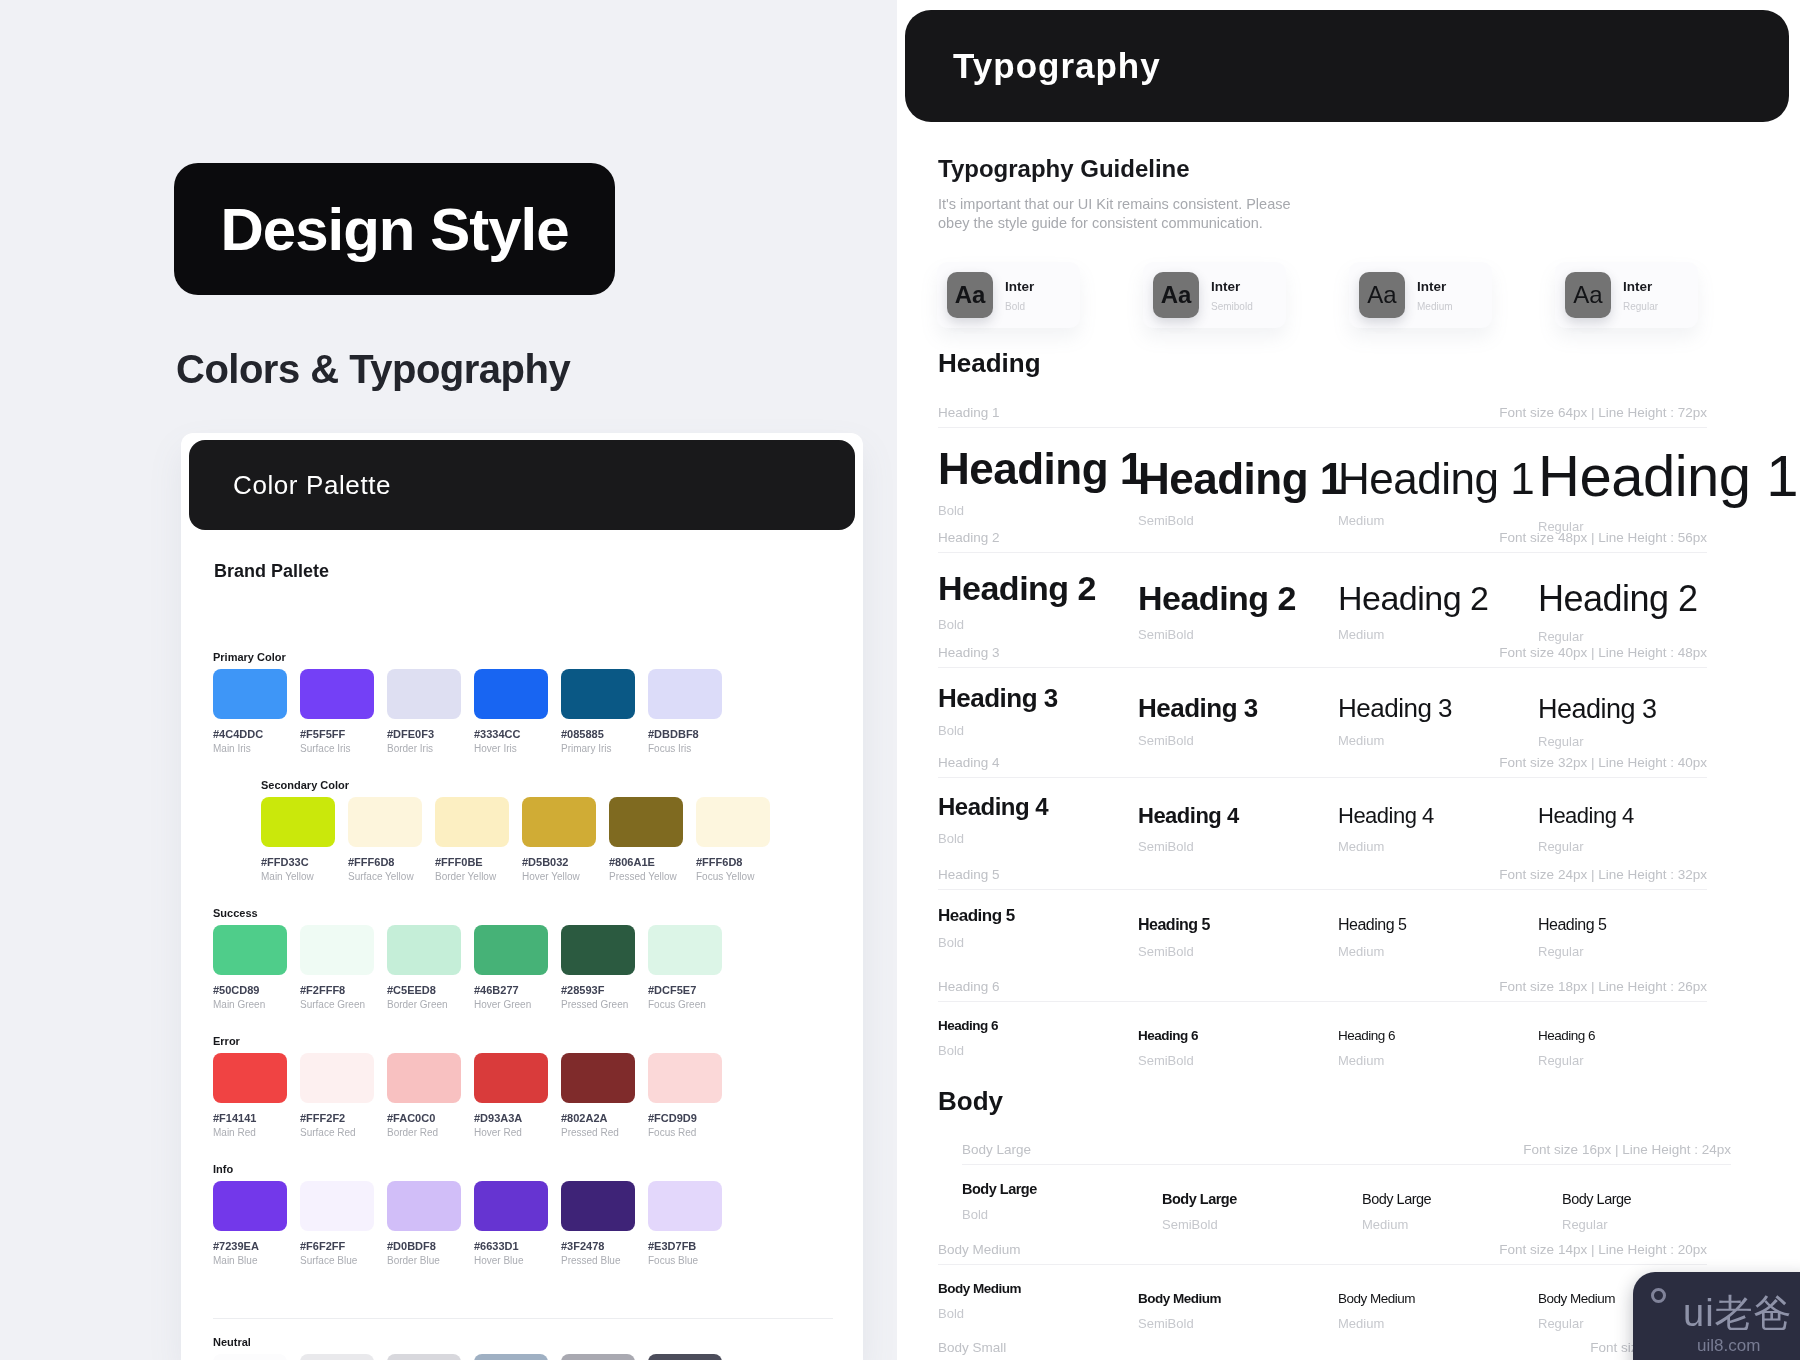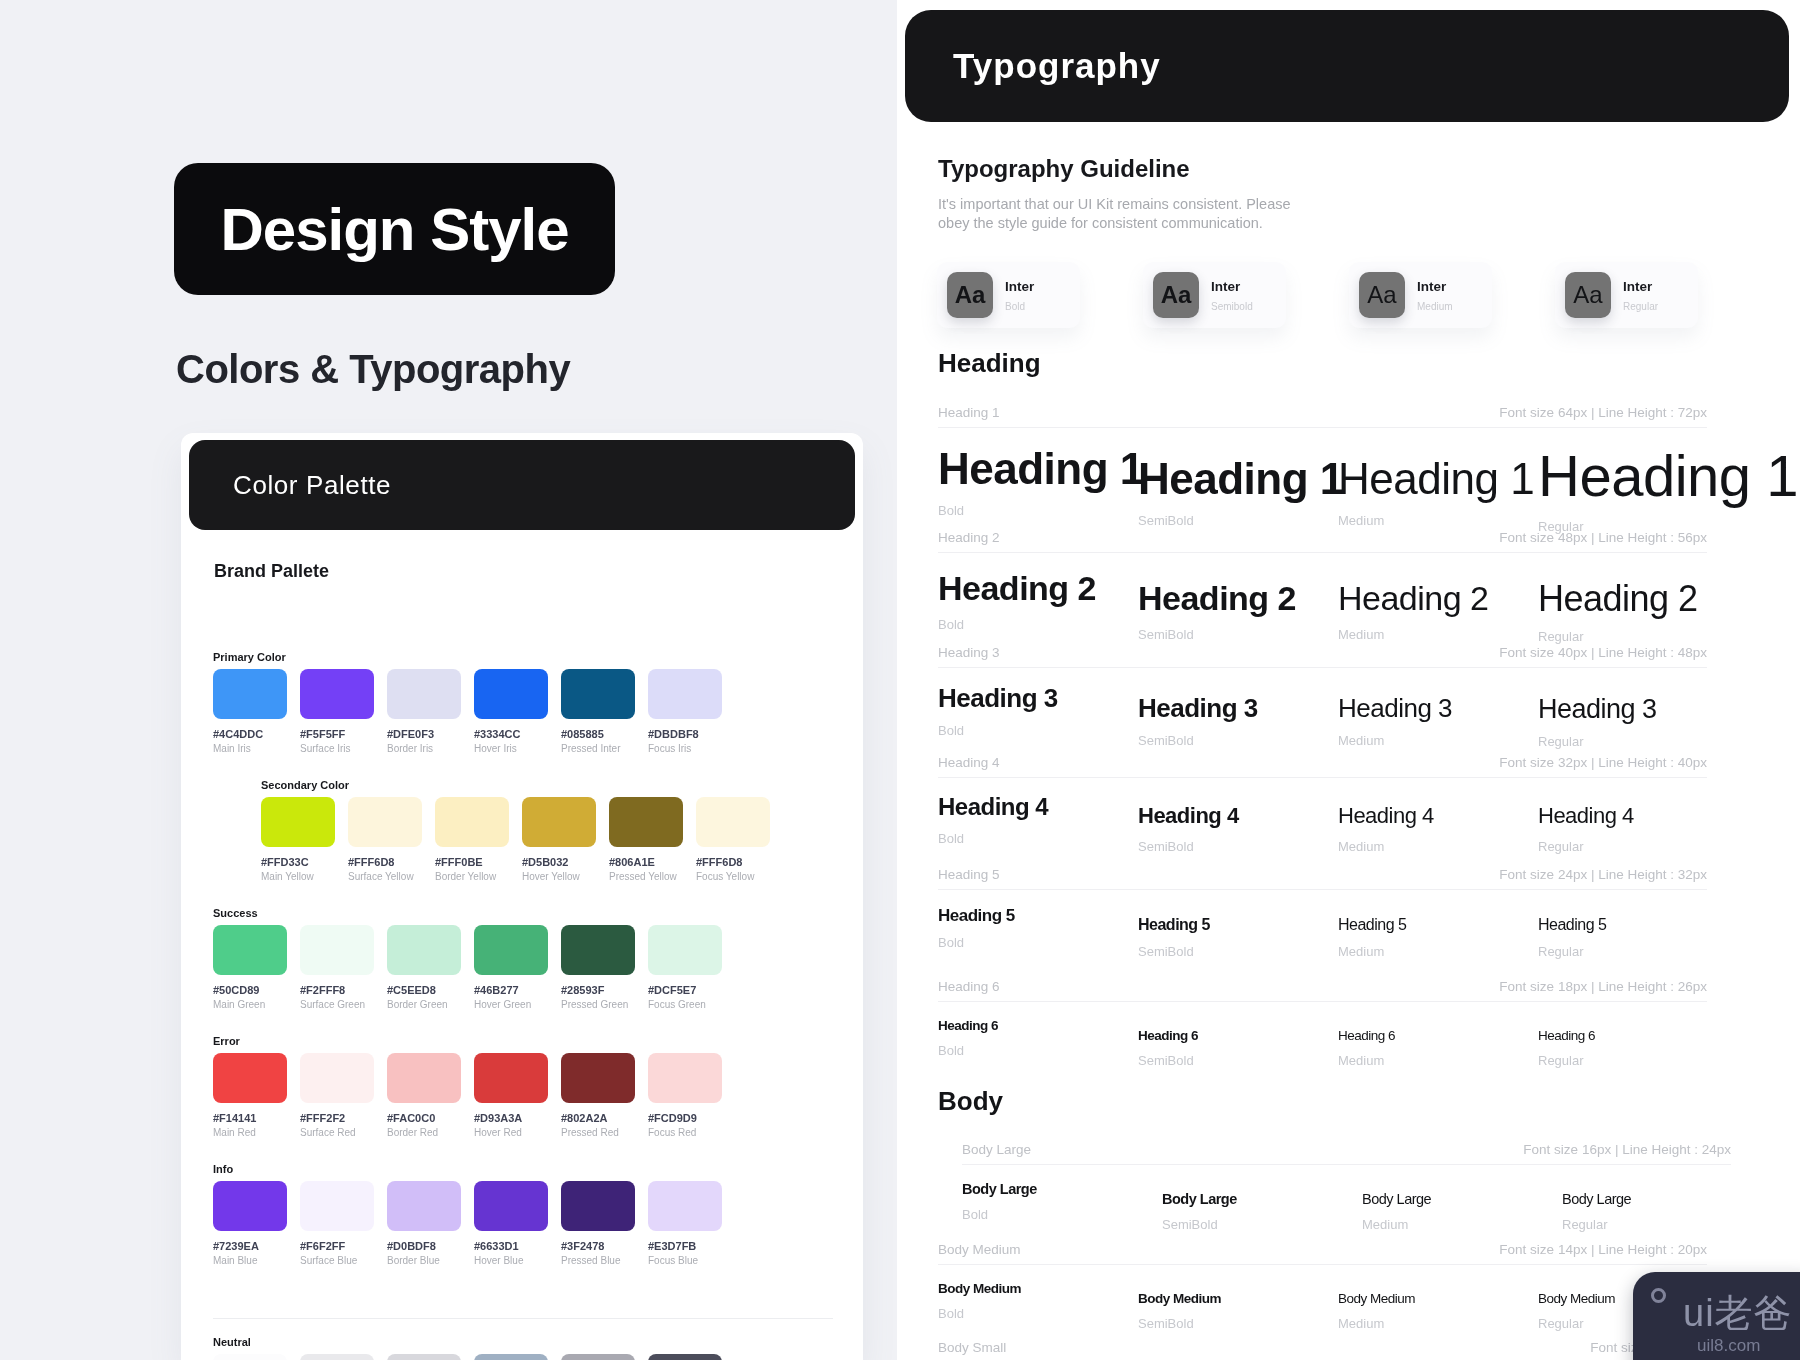--- a/index.html
+++ b/index.html
@@ -109,21 +109,21 @@
           <div class="swatch-name">Border Iris</div>
         </div>
       <div class="swatch-col">
           <div class="swatch" style="background: rgb(24, 101, 242);"></div>
           <div class="swatch-hex">#3334CC</div>
           <div class="swatch-name">Hover Iris</div>
         </div>
       <div class="swatch-col">
           <div class="swatch" style="background: rgb(10, 88, 133);"></div>
           <div class="swatch-hex">#085885</div>
-          <div class="swatch-name">Pressed Inter</div>
+          <div class="swatch-name">Primary Iris</div>
         </div>
       <div class="swatch-col">
           <div class="swatch" style="background: rgb(220, 220, 249);"></div>
           <div class="swatch-hex">#DBDBF8</div>
           <div class="swatch-name">Focus Iris</div>
         </div>
     </div>
   </div>
 
   <div class="group g1">

